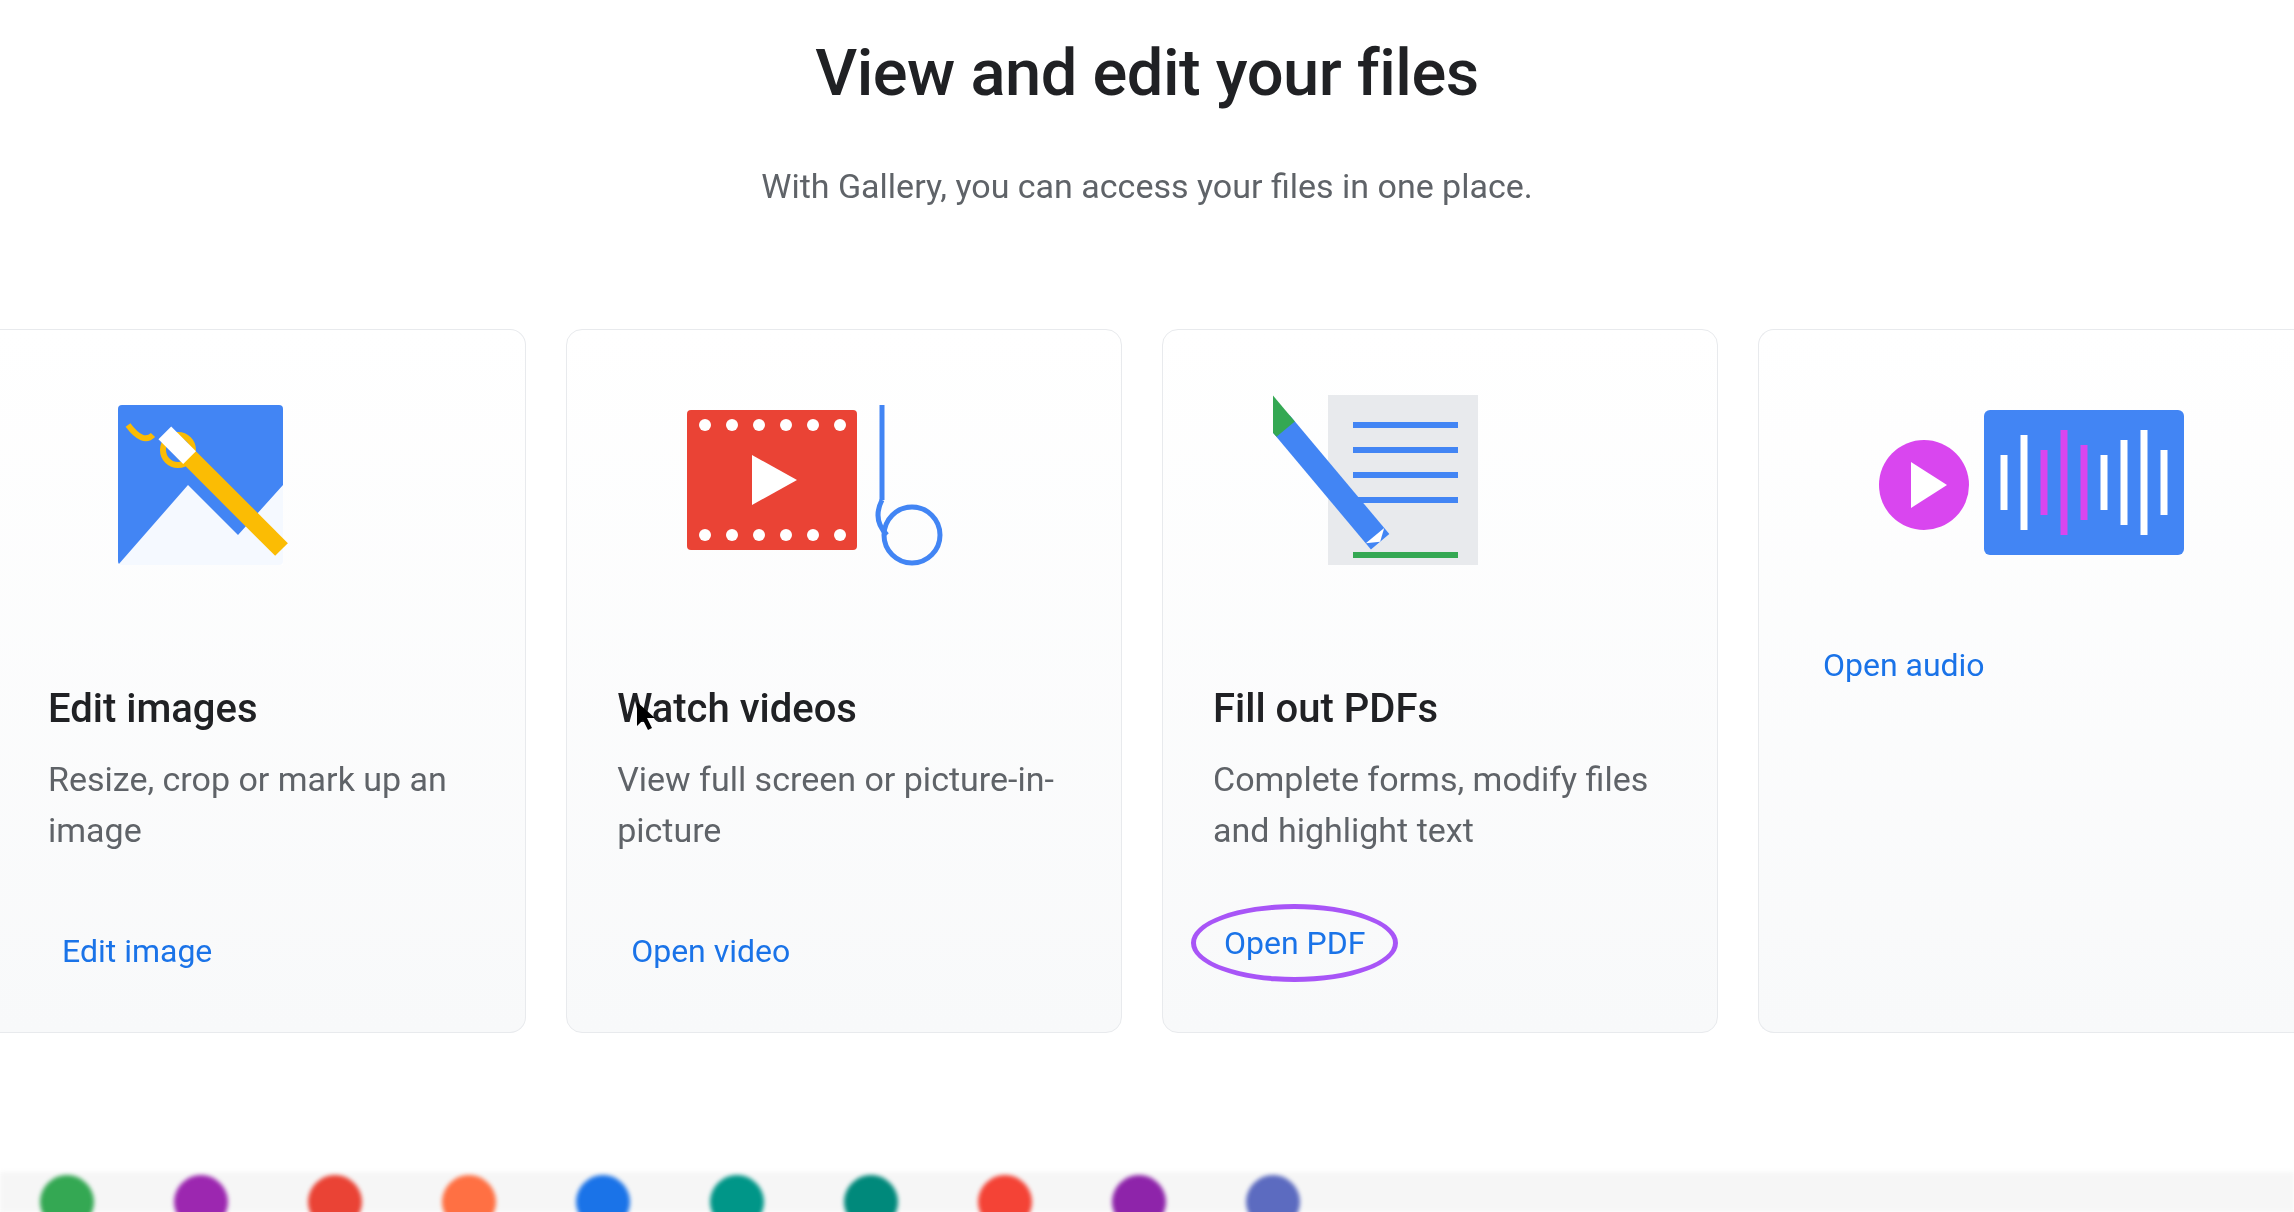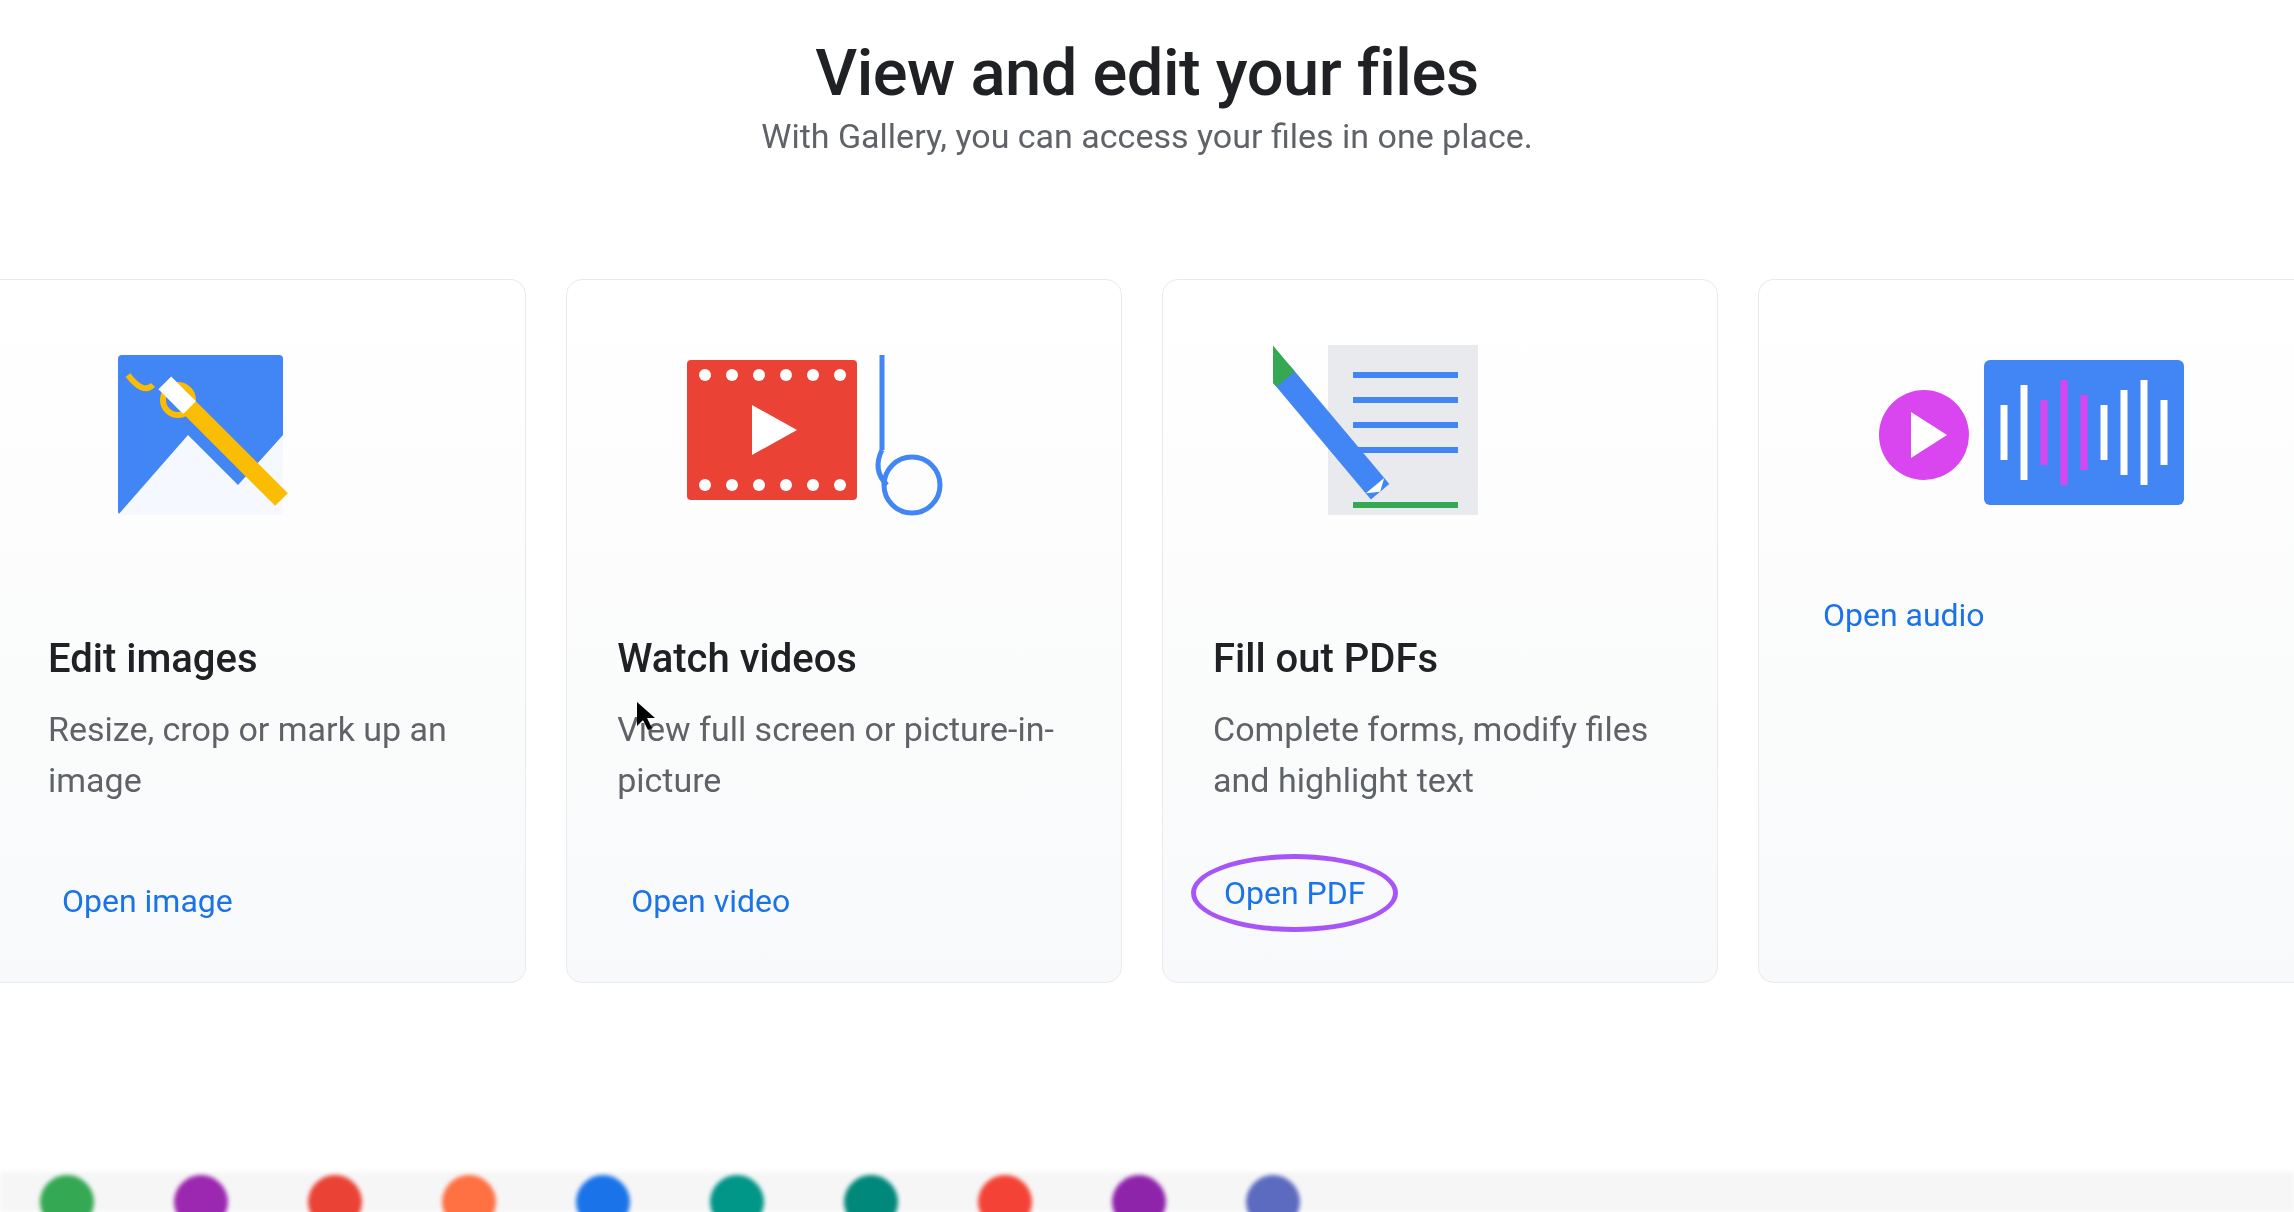--- a/index.html
+++ b/index.html
@@ -21,20 +21,21 @@
     }
     .title {
       font-size: 65px;
       font-weight: 500;
       color: #202124;
       letter-spacing: -0.5px;
     }
     .subtitle {
       font-size: 34px;
       color: #5f6368;
+      margin-top: 50px;
       line-height: 1.5;
     }
     .cards-container {
       display: flex;
       gap: 40px;
       padding: 0 0 0 0;
       margin-top: 117px;
       justify-content: center;
     }
     .card {
@@ -144,21 +145,21 @@
         <rect x="10" y="10" width="165" height="160" fill="#4285f4" rx="4"></rect>
         <circle cx="70" cy="55" r="15" fill="none" stroke="#fbbc04" stroke-width="6"></circle>
         <path d="M 20 30 Q 35 50 45 40" fill="none" stroke="#fbbc04" stroke-width="6"></path>
         <path d="M 10 170 L 80 90 L 130 140 L 175 90 L 175 170 Z" fill="#ffffff" opacity="0.95"></path>
         <rect x="115" y="35" width="18" height="140" fill="#fbbc04" transform="rotate(-45 124 105)"></rect>
         <rect x="115" y="10" width="18" height="35" fill="#ffffff" transform="rotate(-45 124 105)"></rect>
       </svg>
     </div>
     <h2 class="card-title">Edit images</h2>
     <p class="card-description">Resize, crop or mark up an image</p>
-    <button class="card-action">Open image</button>
+    <button class="card-action">Edit image</button>
   </div>
 
   <div class="card">
     <div class="card-icon">
       <svg width="300" height="180" viewBox="0 0 300 180">
         <rect x="10" y="20" width="170" height="140" fill="#ea4335" rx="4"></rect>
         <circle cx="28" cy="35" r="6" fill="#ffffff"></circle>
         <circle cx="55" cy="35" r="6" fill="#ffffff"></circle>
         <circle cx="82" cy="35" r="6" fill="#ffffff"></circle>
         <circle cx="109" cy="35" r="6" fill="#ffffff"></circle>

